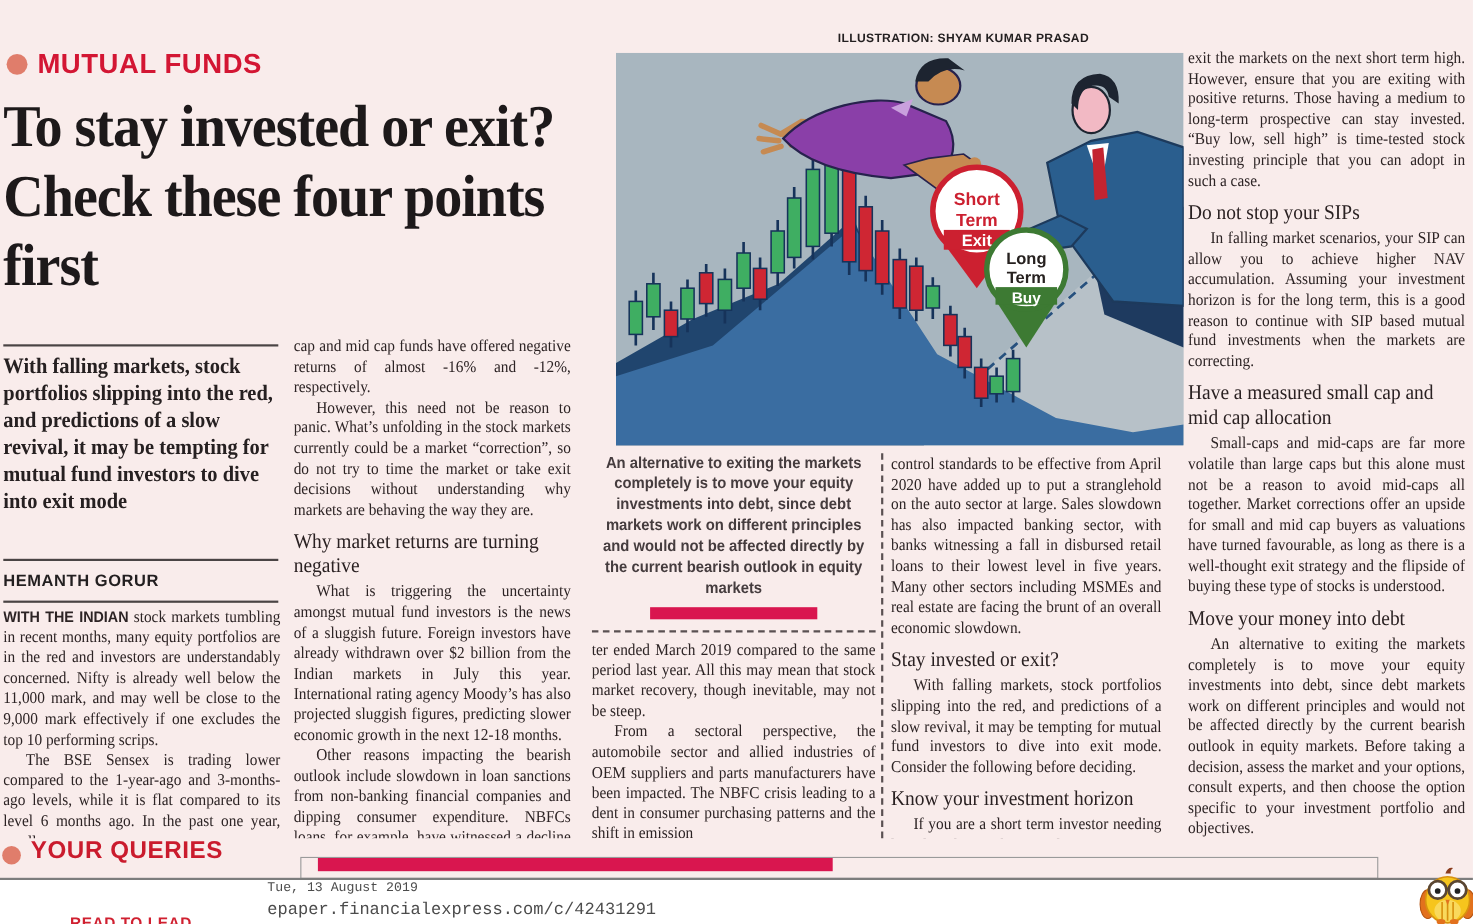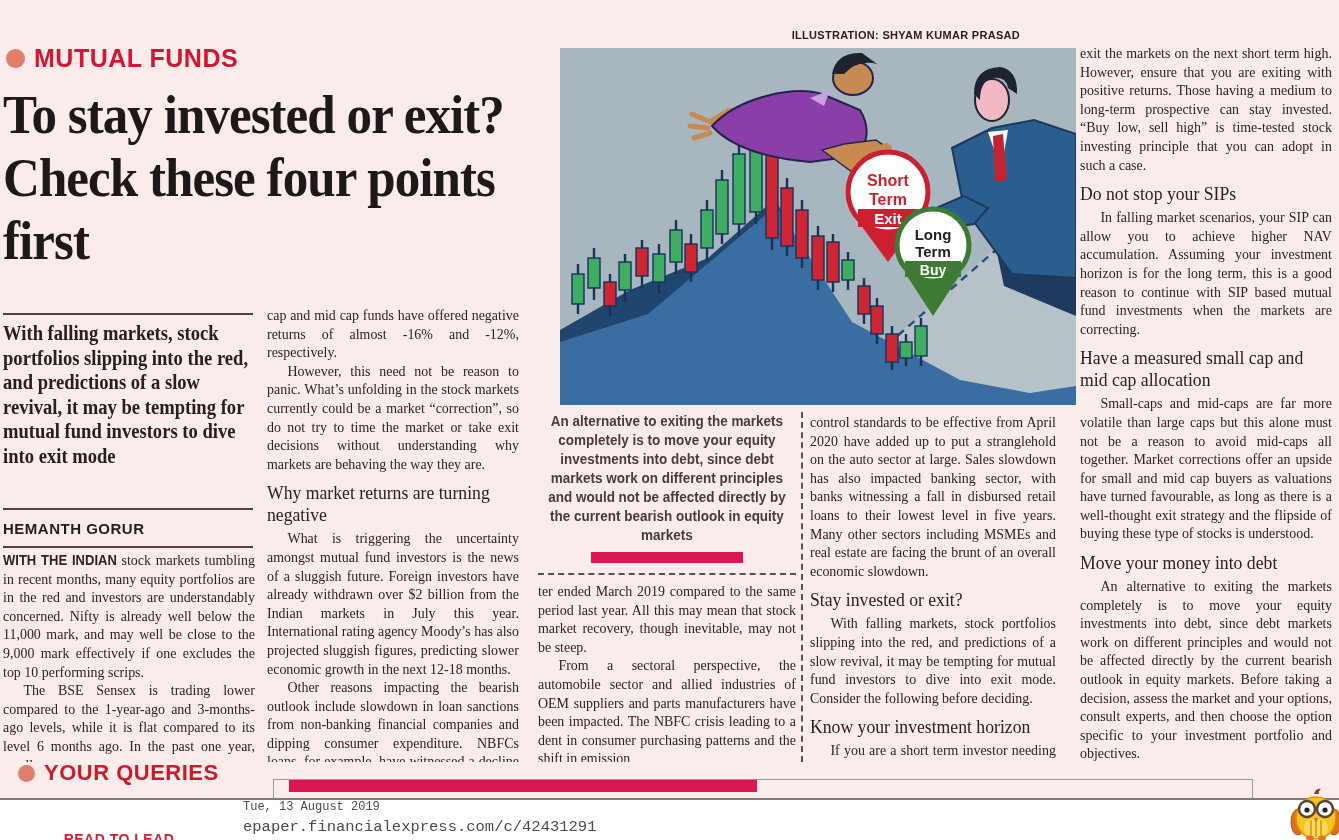--- a/index.html
+++ b/index.html
@@ -29,31 +29,31 @@
   .c1{left:3px;top:551px;width:252px;height:211px;}
   .c2{left:267px;top:306px;width:252px;height:456px;}
   .c4{left:810px;top:413px;width:246px;height:349px;}
   .c5{left:1080px;top:44px;width:252px;height:718px;}
   .bp{margin:0;text-align:justify;font-size:15px;line-height:18.6px;}
   .ind{text-indent:22px;}
   .lead{font-family:"Liberation Sans",sans-serif;font-weight:700;font-size:14px;}
   .sh{font-weight:400;font-size:19px;line-height:22px;margin:9px 0 3px;color:#2a2122;}
   
   .illo{left:540px;top:48px;width:516px;height:357px;padding-left:20px;}
-  .credit{left:718px;top:29px;width:302px;text-align:right;font-family:"Liberation Sans",sans-serif;
+  .credit{left:688px;top:29px;width:302px;text-align:right;font-family:"Liberation Sans",sans-serif;
           font-weight:700;font-size:11px;letter-spacing:.3px;color:#231f20;}
   
   .c3wrap{left:538px;top:412px;width:258px;height:350px;border-right:2px dashed #5a5052;
           padding-right:5px;overflow:hidden;}
   .caption{text-align:center;font-family:"Liberation Sans",sans-serif;font-weight:700;
            font-size:14.5px;line-height:19px;color:#453c3e;}
   .capbar{width:152px;height:11px;background:#d9164f;margin:7px auto 0;}
   .c3rule{border-top:2px dashed #5a5052;margin:10px 0 7px;}
   
-  .queries{left:18px;top:760px;display:flex;align-items:center;}
+  .queries{left:2px;top:760px;display:flex;align-items:flex-end;}
   .qdot{width:17px;height:17px;border-radius:50%;background:#e07d6b;margin-right:9px;}
   .qtext{font-family:"Liberation Sans",sans-serif;font-weight:700;font-size:22px;
          letter-spacing:.5px;color:#ca1b2d;}
   .stripbox{left:273px;top:779px;width:980px;height:20px;border:1.5px solid #9a9a9a;
             background:#f9eceb;box-sizing:border-box;}
   .stripbar{left:289px;top:780px;width:468px;height:12px;background:#d9164f;}
   .hrfull{left:0;top:798px;width:1339px;height:2px;background:#7d7d7d;}
   
   .footer-bg{left:0;top:800px;width:1339px;height:40px;background:#ffffff;}
   .felogo{left:5px;top:850px;font-family:"Liberation Sans",sans-serif;font-weight:700;

